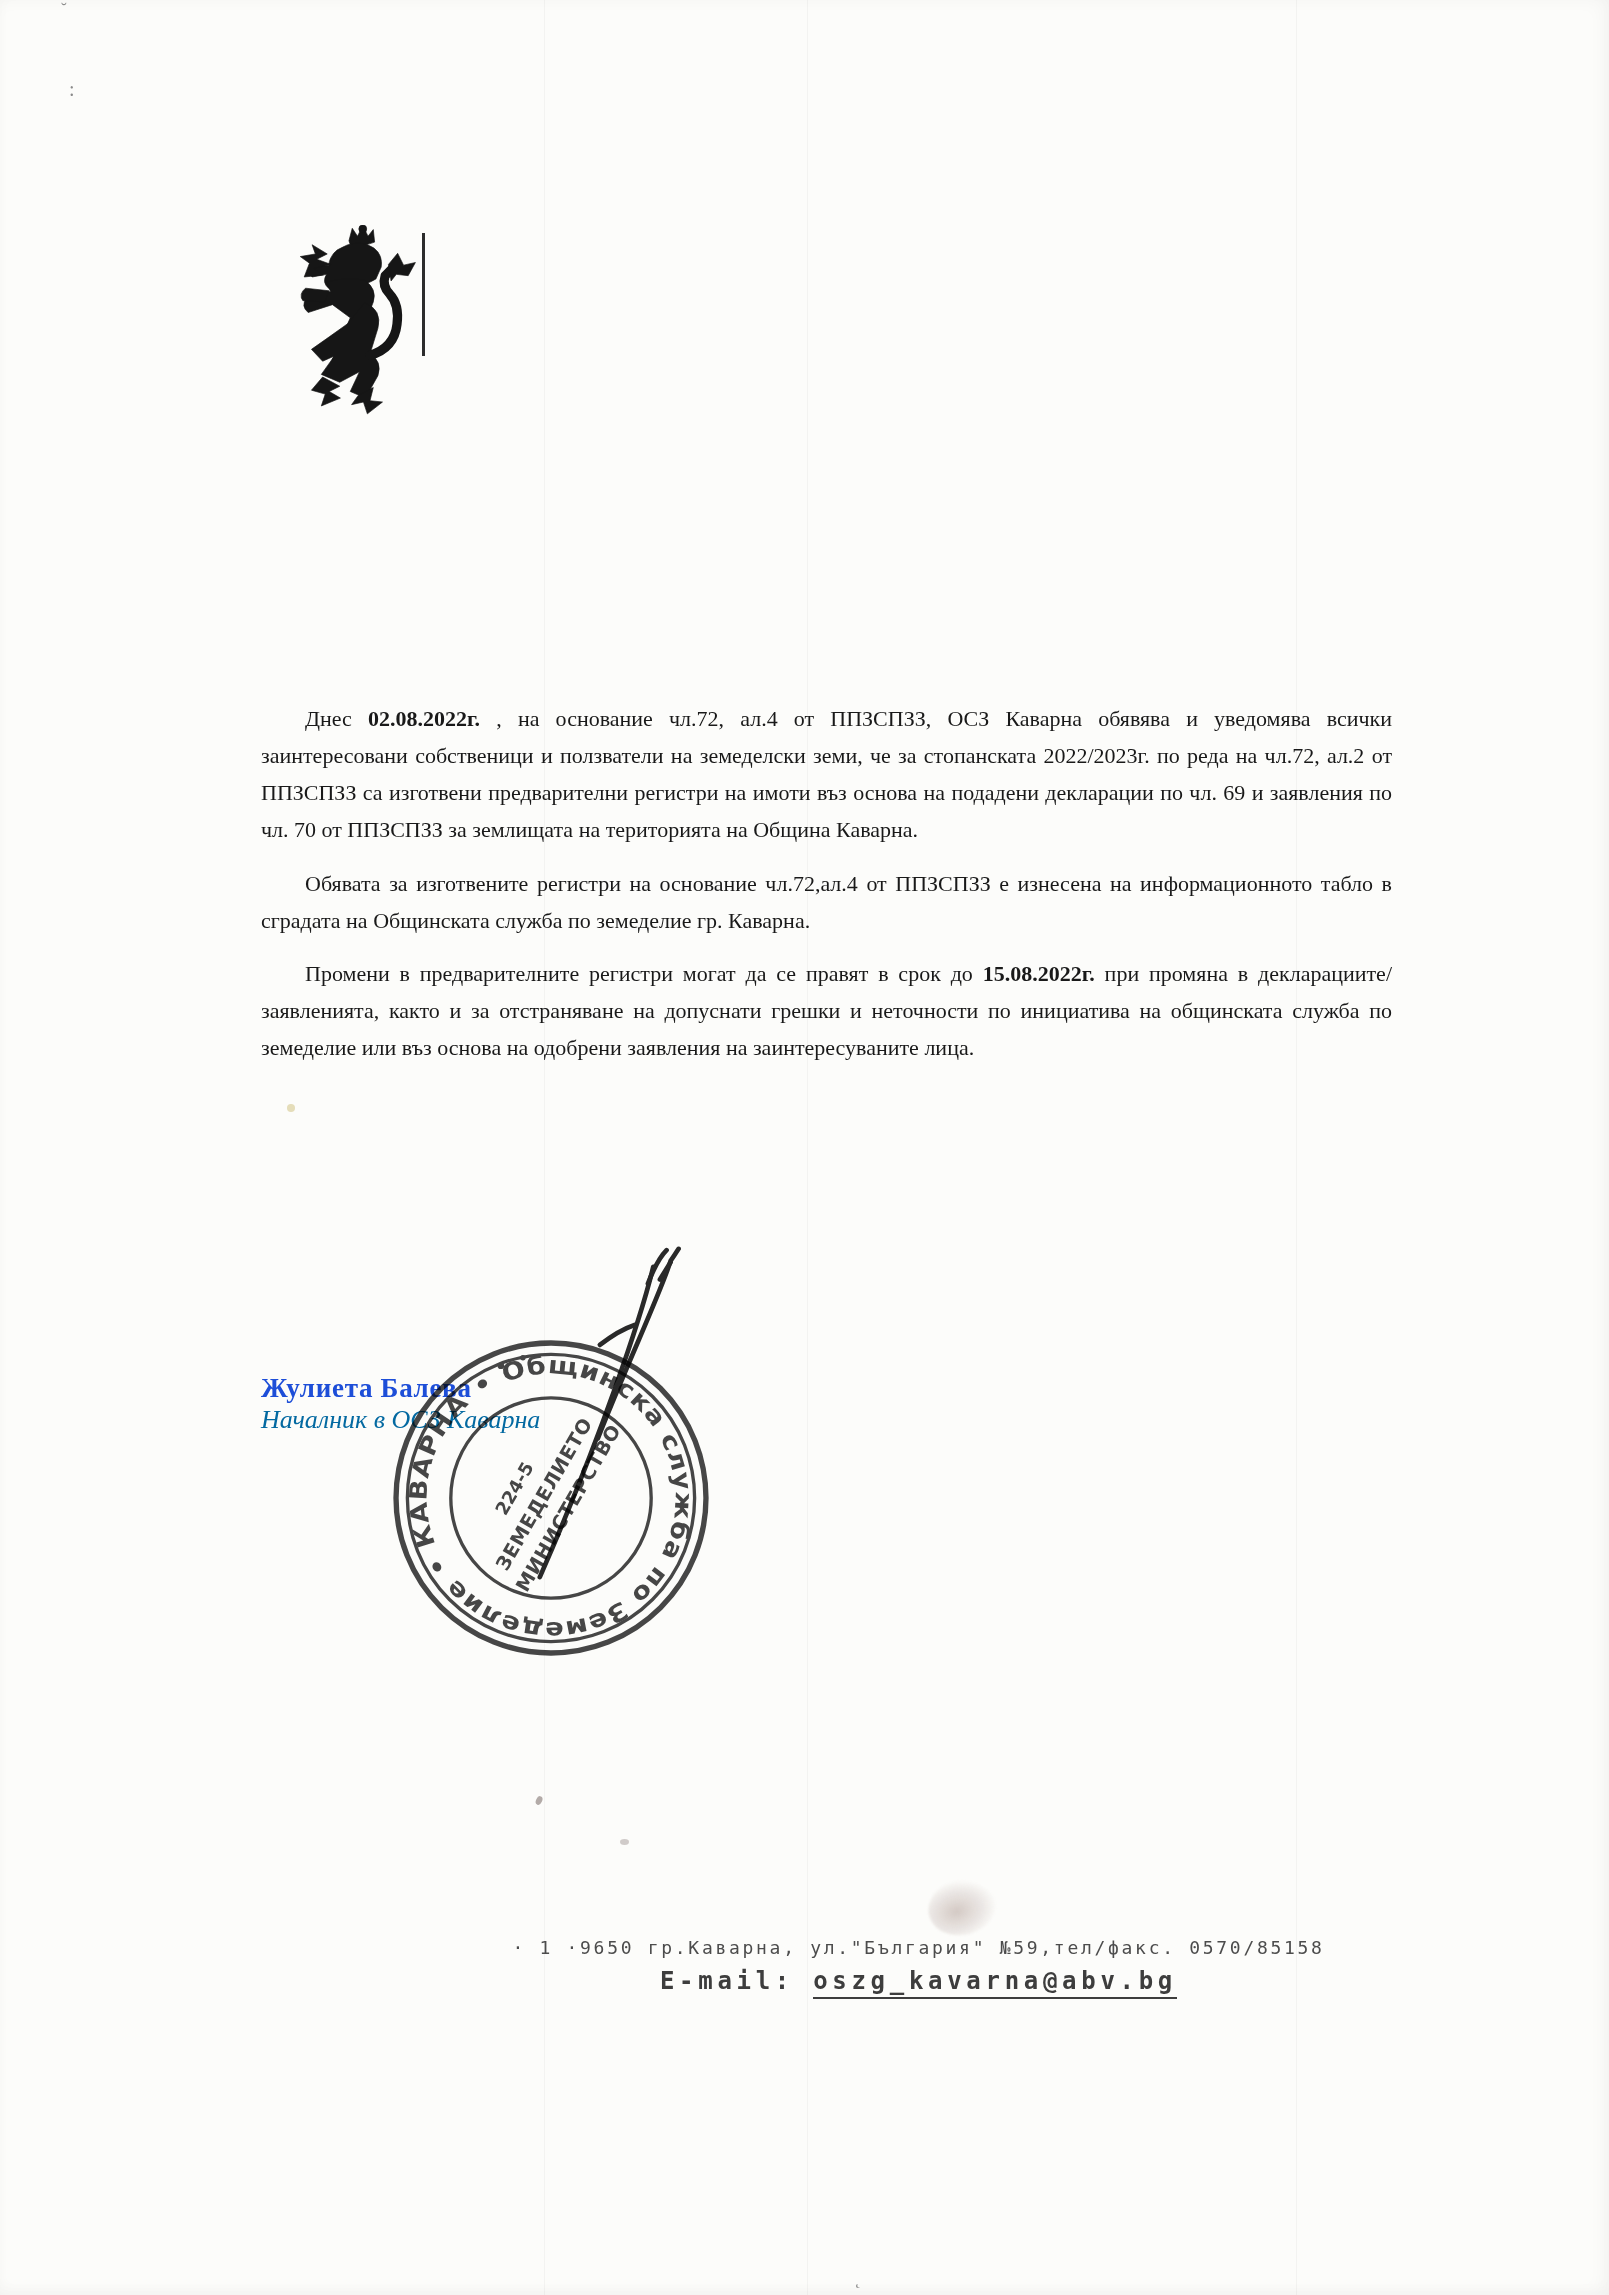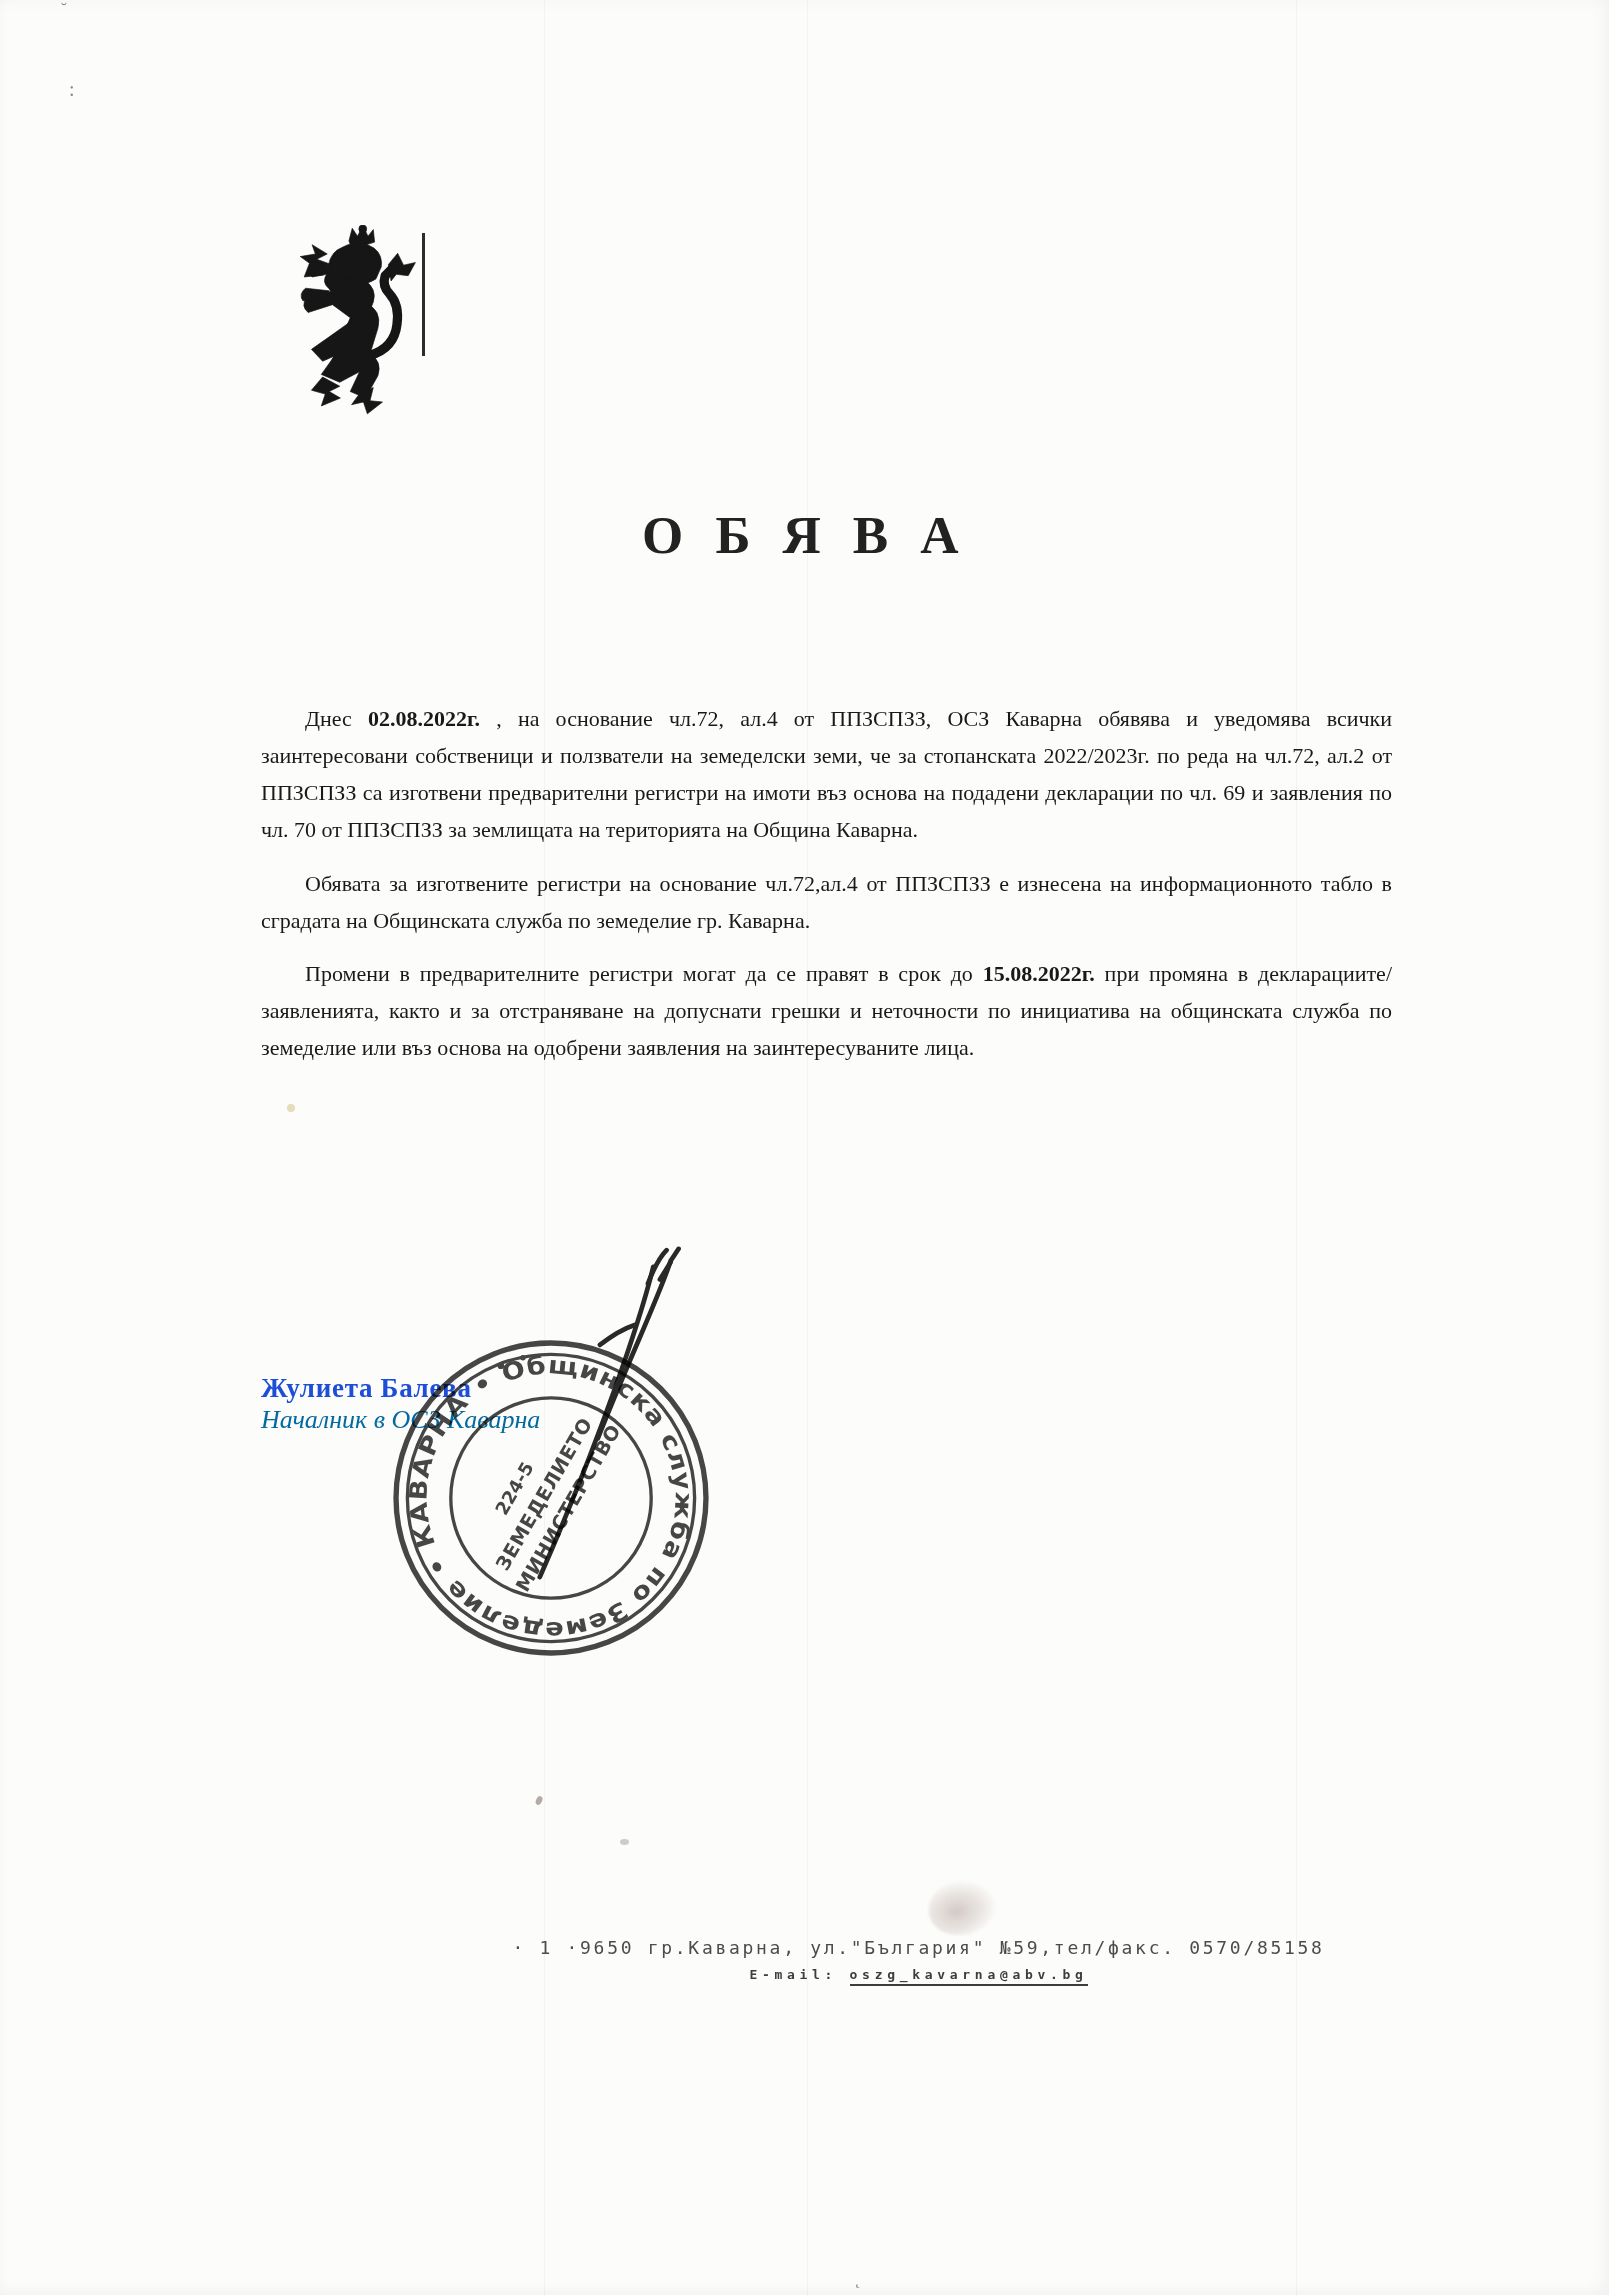--- a/index.html
+++ b/index.html
@@ -45,21 +45,21 @@
 
   .sig-name{position:absolute;left:261px;top:1373px;font-size:27px;font-weight:bold;letter-spacing:0.7px;color:#1d4ed8;}
   .sig-role{position:absolute;left:261px;top:1405px;font-size:26px;font-style:italic;color:#0369a1;}
 
   .stamp{position:absolute;left:384px;top:1331px;width:334px;height:334px;mix-blend-mode:multiply;opacity:0.85;}
   .pen{position:absolute;left:401px;top:1230px;width:347px;height:374px;mix-blend-mode:multiply;}
 
   .footer{position:absolute;left:267px;top:1937px;width:1303px;text-align:center;
     font-family:"DejaVu Sans Mono", monospace;color:#4c4c4c;}
   .footer .f1{font-size:18px;letter-spacing:2.7px;margin-bottom:9.4px;}
-  .footer .f2{font-size:13px;font-weight:bold;letter-spacing:4.7px;color:#3d3d3d;}
+  .footer .f2{font-size:24px;font-weight:bold;letter-spacing:4.7px;color:#3d3d3d;}
   .footer .email{border-bottom:2.7px solid #3d3d3d;padding-bottom:2px;}
 </style>
 </head>
 <body>
 
 <div class="page">
 
   <div class="fold f1"></div>
   <div class="fold f2"></div>
   <div class="fold f3"></div>
@@ -83,21 +83,20 @@
       <path d="M150 118 Q177 129 170 157 L158 196 Q177 207 170 229 L151 263 L128 253 L142 223 L112 239 L84 227 L104 199 L86 207 L69 189 L96 170 L124 150 Z"></path>
       <path d="M86 231 L112 245 L96 253 L113 263 L84 275 L90 257 L69 251 Z"></path>
       <path d="M140 259 L163 247 L158 267 L177 269 L154 287 L148 269 L130 273 Z"></path>
       <path d="M158 198 Q195 187 199 151 Q203 121 188 105 Q176 93 181 77 L196 62" fill="none" stroke-width="14" stroke-linecap="round"></path>
       <path d="M186 60 L200 43 L209 61 L227 57 L216 77 L198 75 L190 85 Z"></path>
     </g>
   </svg>
   <div class="hdr-rule"></div>
 
 
-  <div class="doc-title">О Б Я В А</div>
 
   <div class="bodytext">
     <p><span>Днес </span><b>02.08.2022г.</b><span> , на основание чл.72, ал.4 от ППЗСПЗЗ, ОСЗ Каварна обявява и уведомява всички заинтересовани собственици и ползватели на земеделски земи, че за стопанската 2022/2023г. по реда на чл.72, ал.2 от ППЗСПЗЗ са изготвени предварителни регистри на имоти въз основа на подадени декларации по чл. 69 и заявления по чл. 70 от ППЗСПЗЗ за землищата на територията на Община Каварна.</span></p>
     <p><span>Обявата за изготвените регистри на основание чл.72,ал.4 от ППЗСПЗЗ е изнесена на информационното табло в сградата на Общинската служба по земеделие гр. Каварна.</span></p>
     <p class="gap-big"><span>Промени в предварителните регистри могат да се правят в срок до </span><b>15.08.2022г.</b><span> при промяна в декларациите/заявленията, както и за отстраняване на допуснати грешки и неточности по инициатива на общинската служба по земеделие или въз основа на одобрени заявления на заинтересуваните лица.</span></p>
   </div>
 
   <div class="sig-name">Жулиета Балева</div>
   <div class="sig-role">Началник в ОСЗ Каварна</div>
 

